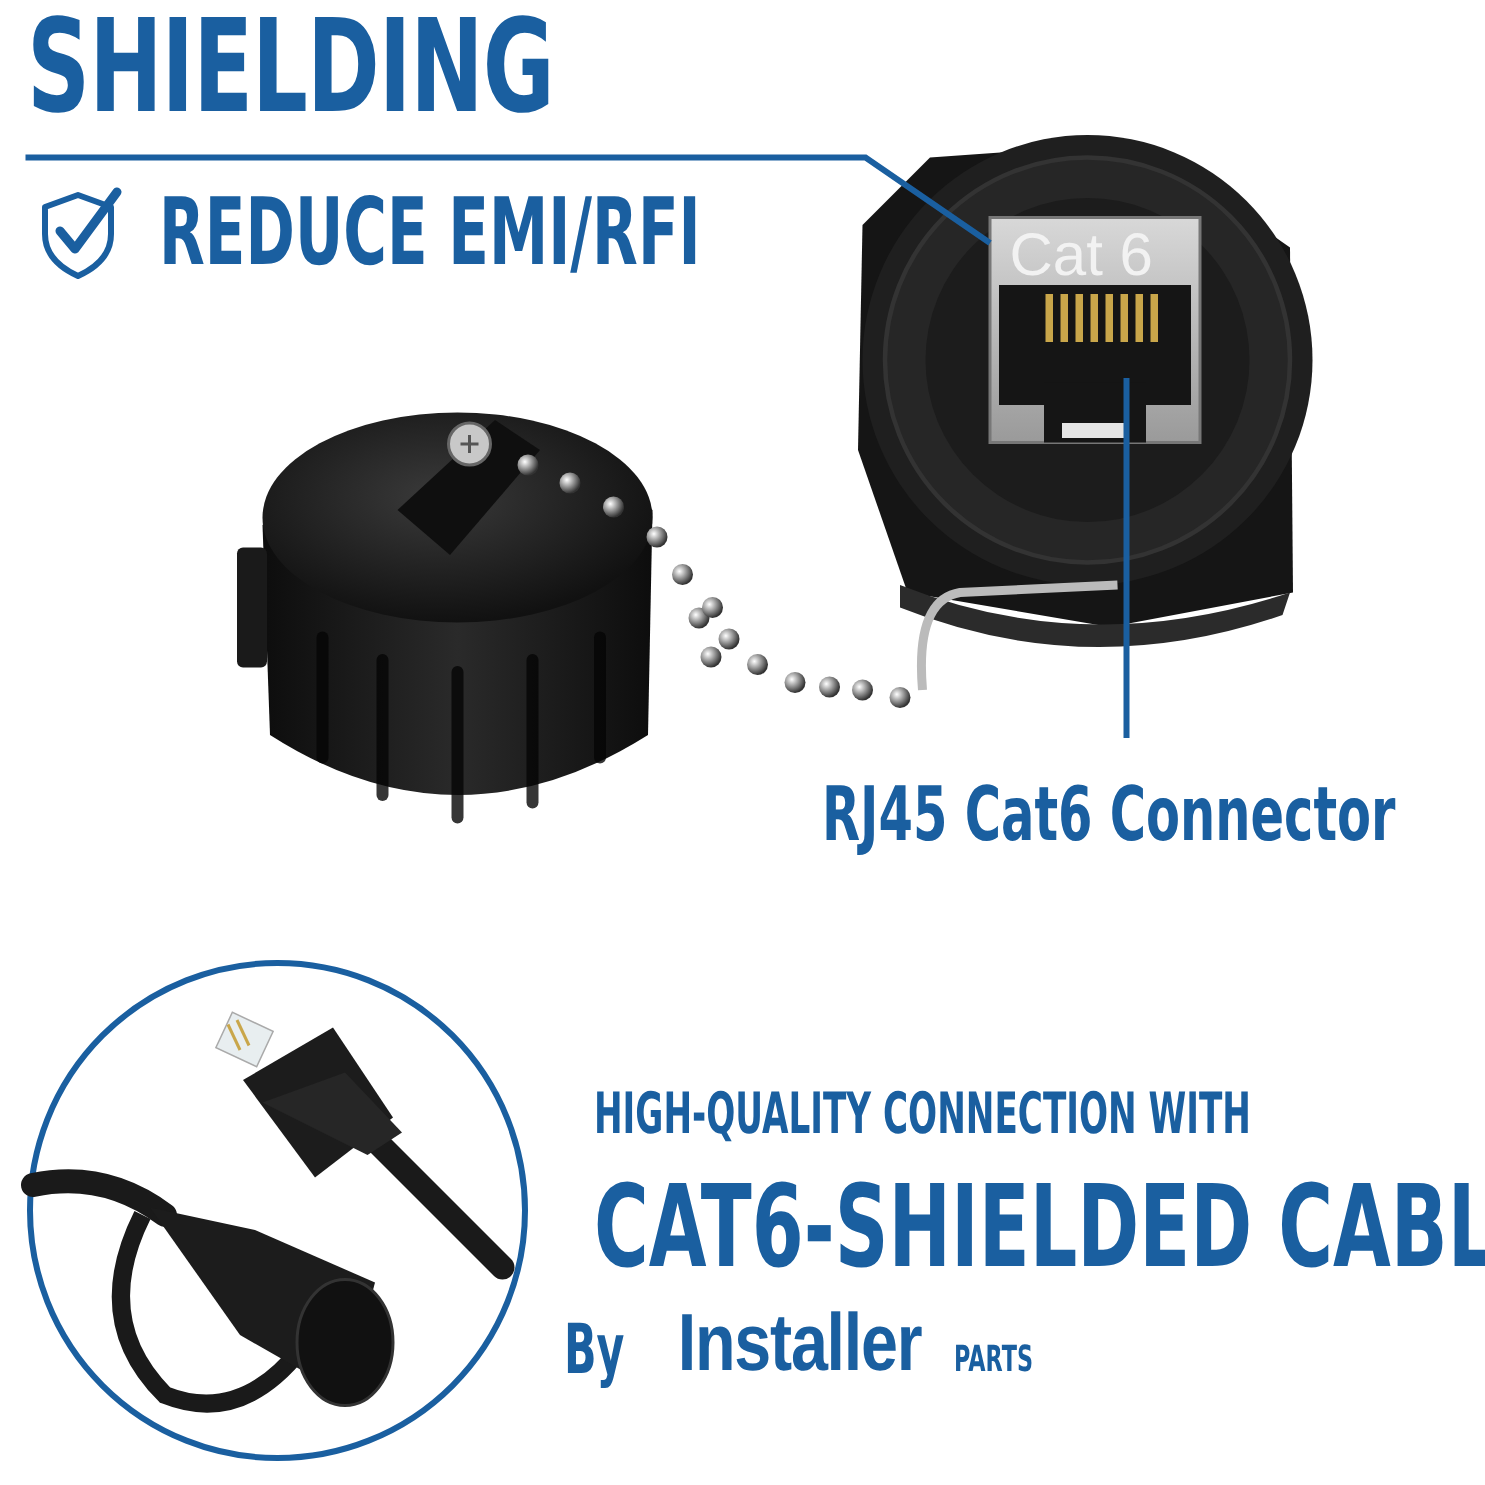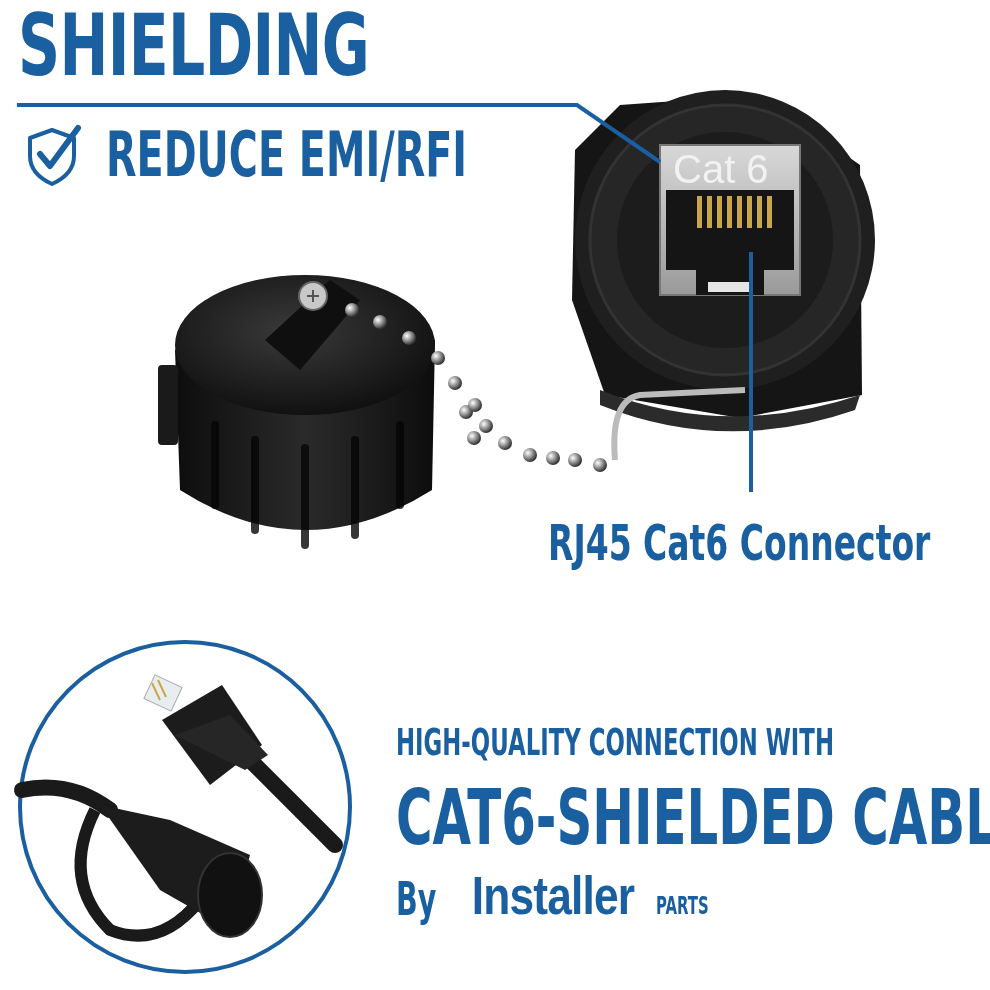--- a/index.html
+++ b/index.html
@@ -5,21 +5,21 @@
   html,body{margin:0;padding:0;background:#fff;}
   body{width:990px;height:990px;position:relative;overflow:hidden;font-family:"DejaVu Sans Condensed","DejaVu Sans",sans-serif;}
   .blue{color:#1a5fa0;}
   .cond{font-family:"DejaVu Sans","Liberation Sans",sans-serif;font-weight:bold;transform-origin:left top;display:inline-block;white-space:nowrap;}
   #title{position:absolute;left:18px;top:2px;font-size:86px;letter-spacing:-1px;transform:scaleX(0.68);line-height:1;}
   #subtitle{position:absolute;left:106px;top:124px;font-size:62px;transform:scaleX(0.64);line-height:1;}
   #shield{position:absolute;left:26px;top:124px;width:58px;height:64px;}
   #connector-label{position:absolute;left:548px;top:518px;font-size:50px;transform:scaleX(0.66);line-height:1;}
   #hq-line{position:absolute;left:396px;top:723px;font-size:38px;transform:scaleX(0.6);line-height:1;}
   #cable-line{position:absolute;left:396px;top:780px;font-size:76px;transform:scaleX(0.655);line-height:1;}
-  #brand-line{position:absolute;left:396px;top:876px;line-height:1;white-space:nowrap;}
+  #brand-line{position:absolute;left:376px;top:876px;line-height:1;white-space:nowrap;}
   #brand-by{font-size:46px;transform:scaleX(0.62);}
   #brand-installer{position:absolute;left:58px;top:-8px;font-size:54px;letter-spacing:-1px;transform:scaleX(0.82);font-family:"Liberation Sans",sans-serif;font-weight:bold;}
   #brand-parts{position:absolute;left:260px;top:18px;font-size:24px;transform:scaleX(0.62);}
   #product-svg{position:absolute;left:0;top:0;width:990px;height:990px;}
 </style>
 </head>
 <body>
 
 <svg id="product-svg" viewBox="0 0 990 990" xmlns="http://www.w3.org/2000/svg">
   <defs>

